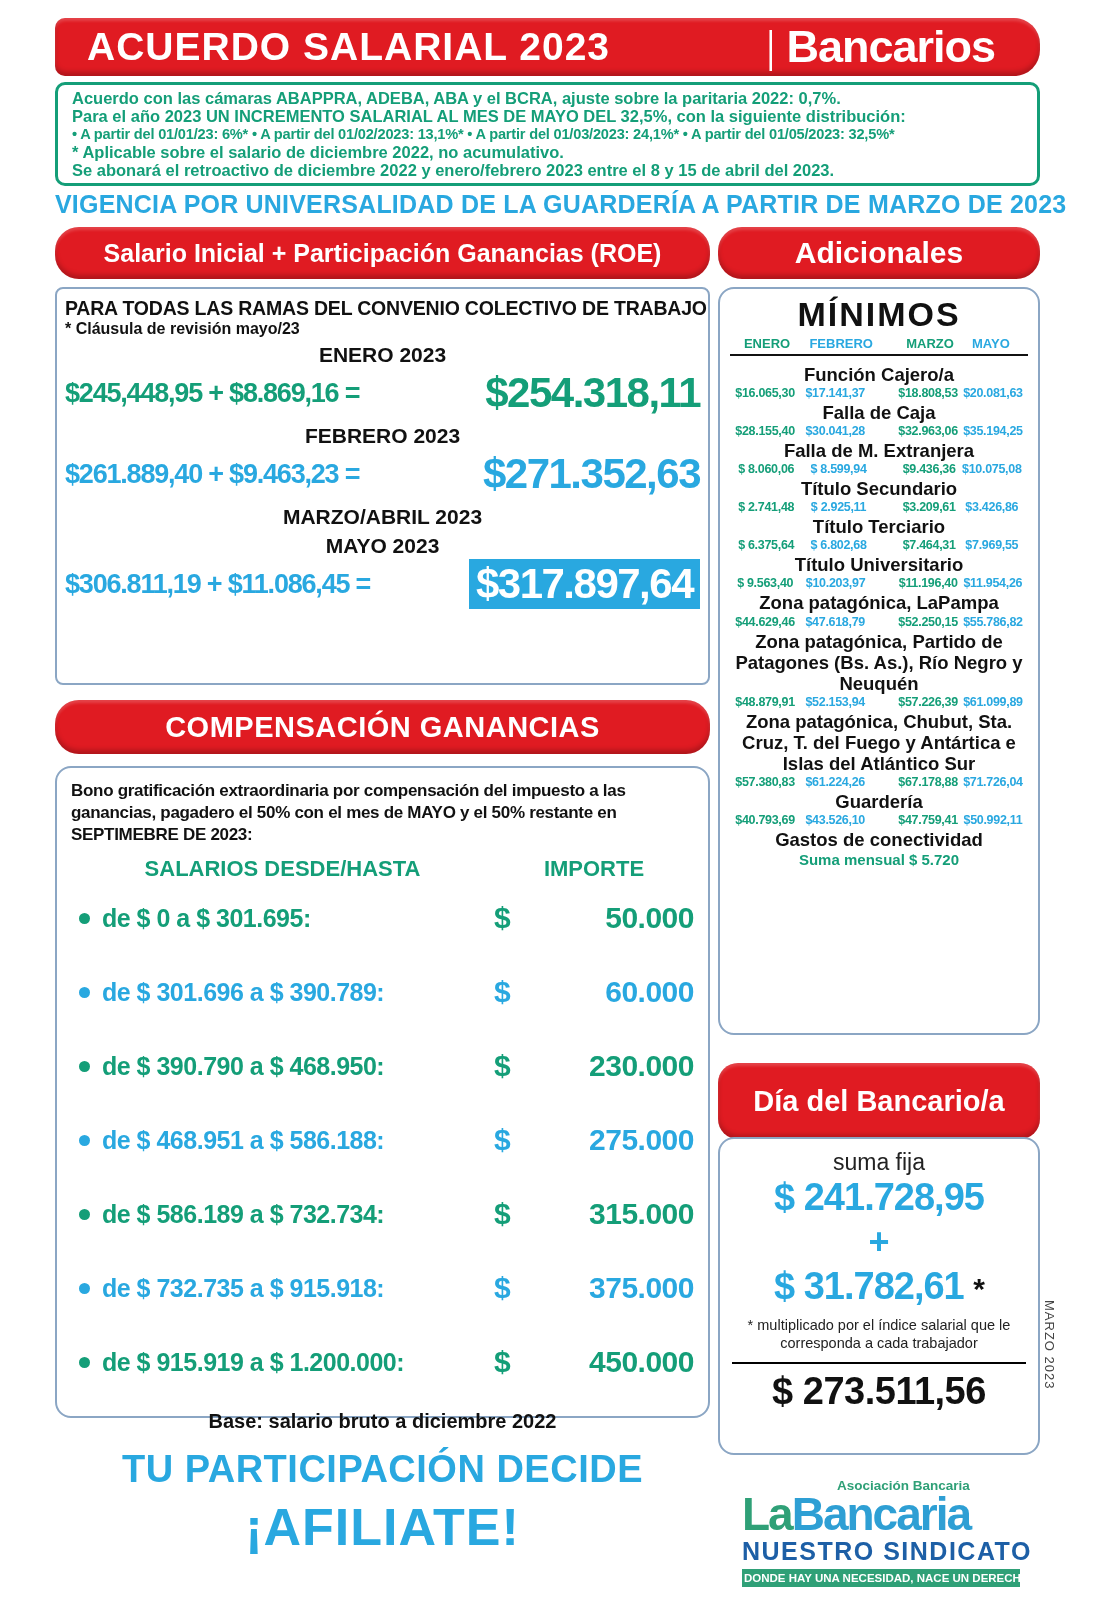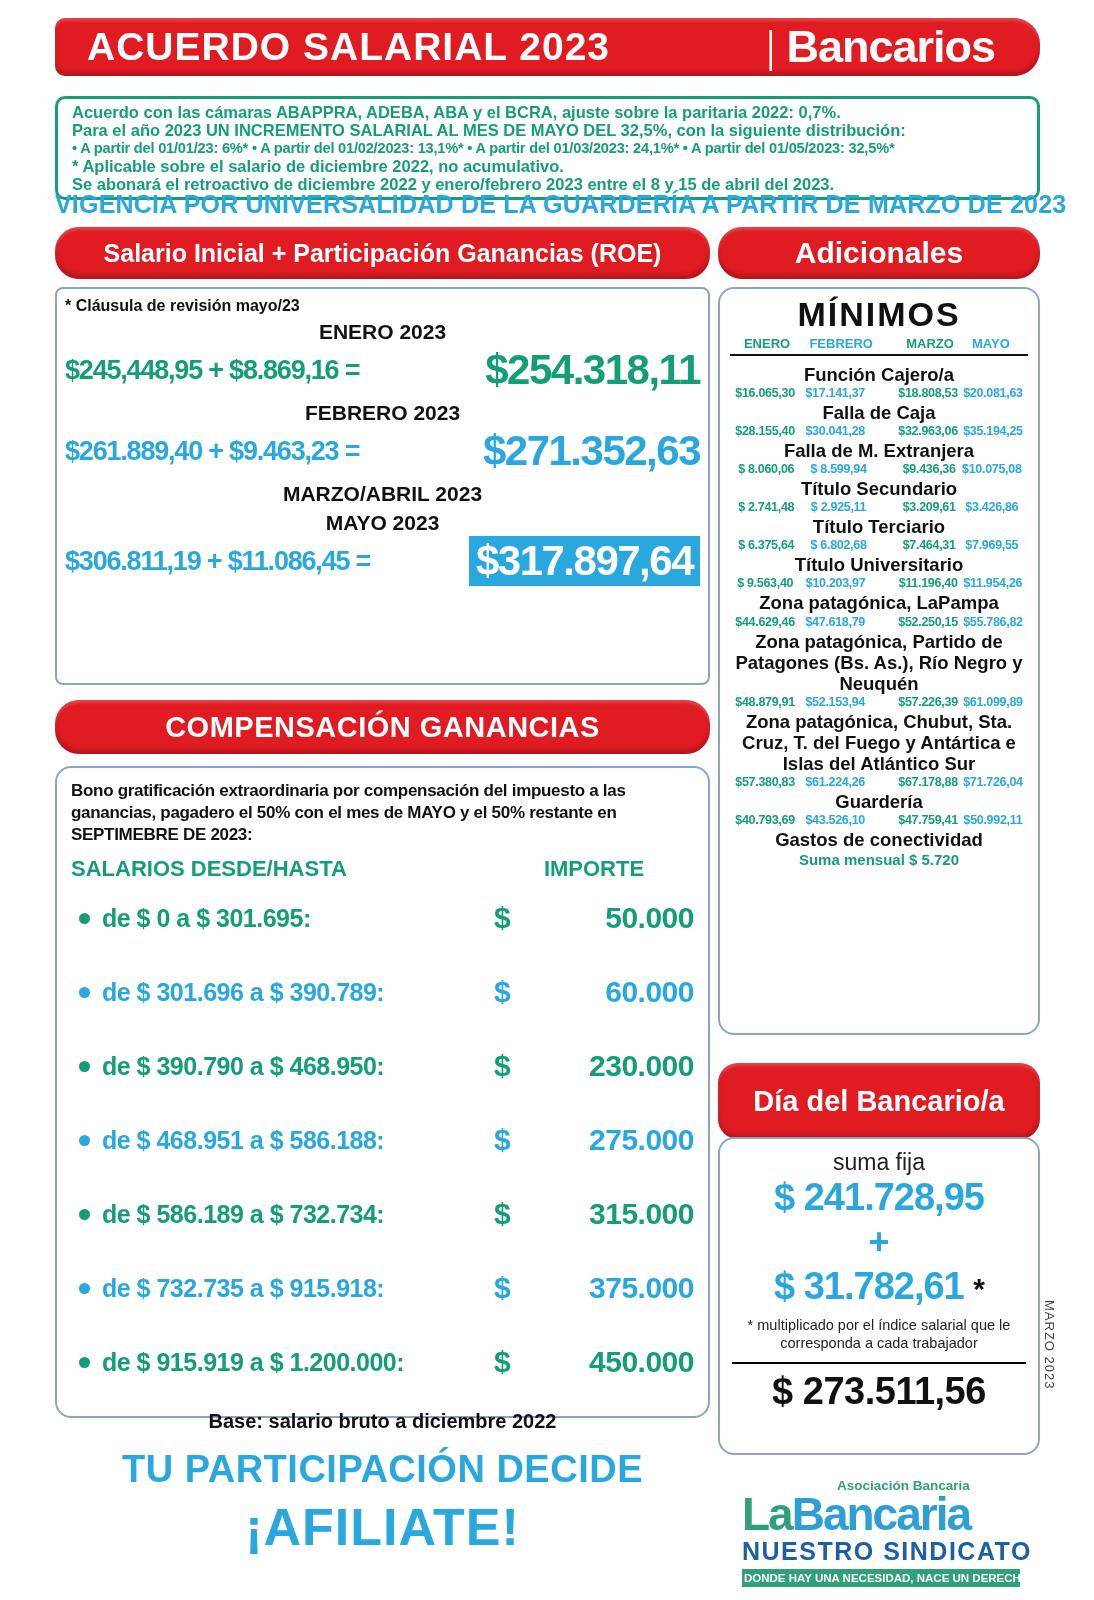--- a/index.html
+++ b/index.html
@@ -11,21 +11,21 @@
     background:#e01b22; border-radius:10px 26px 26px 10px; display:flex; align-items:center;
     box-shadow: inset 0 -4px 5px rgba(0,0,0,.22), inset 0 3px 3px rgba(255,255,255,.18); }
   .header-title { margin-left:32px; color:#fff; font-weight:700; font-size:39px; letter-spacing:1px; white-space:nowrap; }
   .brand-wrap { margin-left:auto; margin-right:45px; display:flex; align-items:center; gap:10px; }
   .brand-sep { color:#fff; font-weight:400; font-size:44px; line-height:1; transform:scaleX(.7); }
   .brand-text { color:#fff; font-weight:700; font-size:45px; letter-spacing:-1px; }
 
   
   .intro-box { position:absolute; left:55px; top:82px; width:985px; height:104px;
     border:3px solid #149e78; border-radius:10px; padding:4px 14px; color:#149e78;
-    font-weight:700; font-size:16.5px; line-height:18px; overflow:hidden;margin-top:14px; }
+    font-weight:700; font-size:16.5px; line-height:18px; overflow:hidden; }
   .intro-line { white-space:nowrap; }
   .intro-line:nth-child(3){ font-size:14.6px; letter-spacing:-0.2px; }
 
   .vigencia { position:absolute; left:55px; top:190px; width:985px; text-align:center;
     color:#29a8e0; font-weight:700; font-size:25px; letter-spacing:0.2px; white-space:nowrap; }
 
   
   .pill { position:absolute; background:#e01b22; color:#fff; font-weight:700;
     display:flex; align-items:center; justify-content:center; border-radius:24px;
     box-shadow: inset 0 -4px 5px rgba(0,0,0,.22), inset 0 3px 3px rgba(255,255,255,.18); white-space:nowrap; }
@@ -43,21 +43,21 @@
   .equation { display:flex; justify-content:space-between; align-items:center; height:52px; white-space:nowrap; }
   .eq-expr { font-weight:700; font-size:27px; letter-spacing:-1.2px; }
   .eq-total { font-weight:700; font-size:42px; letter-spacing:-1.5px; }
   .equation.green { color:#149e78; }
   .equation.blue { color:#29a8e0; }
   .eq-total.hl { background:#29a8e0; color:#fff; padding:1px 7px; }
 
   .comp-box { left:55px; top:766px; width:655px; height:652px; border-radius:16px; padding:12px 14px; }
   .comp-intro { color:#111; font-weight:700; font-size:17px; letter-spacing:-0.3px; line-height:22px; }
   .comp-headers { display:flex; margin-top:10px; }
-  .comp-h1 { flex:1; text-align:left; color:#149e78; font-weight:700; font-size:22px; }
+  .comp-h1 { flex:1; text-align:center; color:#149e78; font-weight:700; font-size:22px; }
   .comp-h2 { width:200px; text-align:center; color:#149e78; font-weight:700; font-size:22px; }
   .comp-row { display:flex; align-items:center; height:40px; margin-top:34px; }
   .comp-row:first-of-type { margin-top:16px; }
   .dot { width:11px; height:11px; border-radius:50%; margin:0 12px 0 8px; flex:0 0 auto; }
   .dot.green { background:#149e78; } .dot.blue { background:#29a8e0; }
   .range { font-weight:700; font-size:25px; letter-spacing:-0.5px; flex:1; white-space:nowrap; }
   .range.green, .amount.green { color:#149e78; } .range.blue, .amount.blue { color:#29a8e0; }
   .amount { width:200px; display:flex; justify-content:space-between; align-items:center; font-weight:700; }
   .amount .cur { font-size:30px; } .amount .val { font-size:30px; letter-spacing:-0.5px; }
   .base-note { text-align:center; color:#111; font-weight:700; font-size:20px; margin-top:28px; }
@@ -122,20 +122,21 @@
       <div class="intro-line">* Aplicable sobre el salario de diciembre 2022, no acumulativo.</div>
       <div class="intro-line">Se abonará el retroactivo de diciembre 2022 y enero/febrero 2023 entre el 8 y 15 de abril del 2023.</div>
     </div>
 
   <div class="vigencia">VIGENCIA POR UNIVERSALIDAD DE LA GUARDERÍA A PARTIR DE MARZO DE 2023</div>
 
   <div class="pill pill-adicionales">Adicionales</div>
   <div class="pill pill-salario">Salario Inicial + Participación Ganancias (ROE)</div>
 
   <div class="wbox box1">
+    <div class="box1-title">PARA TODAS LAS RAMAS DEL CONVENIO COLECTIVO DE TRABAJO</div>
     <div class="box1-note">* Cláusula de revisión mayo/23</div>
     <div>
         <div class="month-label">ENERO 2023</div>
         <div class="equation green">
           <span class="eq-expr">$245,448,95 + $8.869,16 =</span>
           <span class="eq-total">$254.318,11</span>
         </div>
         <div class="month-label">FEBRERO 2023</div>
         <div class="equation blue">
           <span class="eq-expr">$261.889,40 + $9.463,23 =</span>

